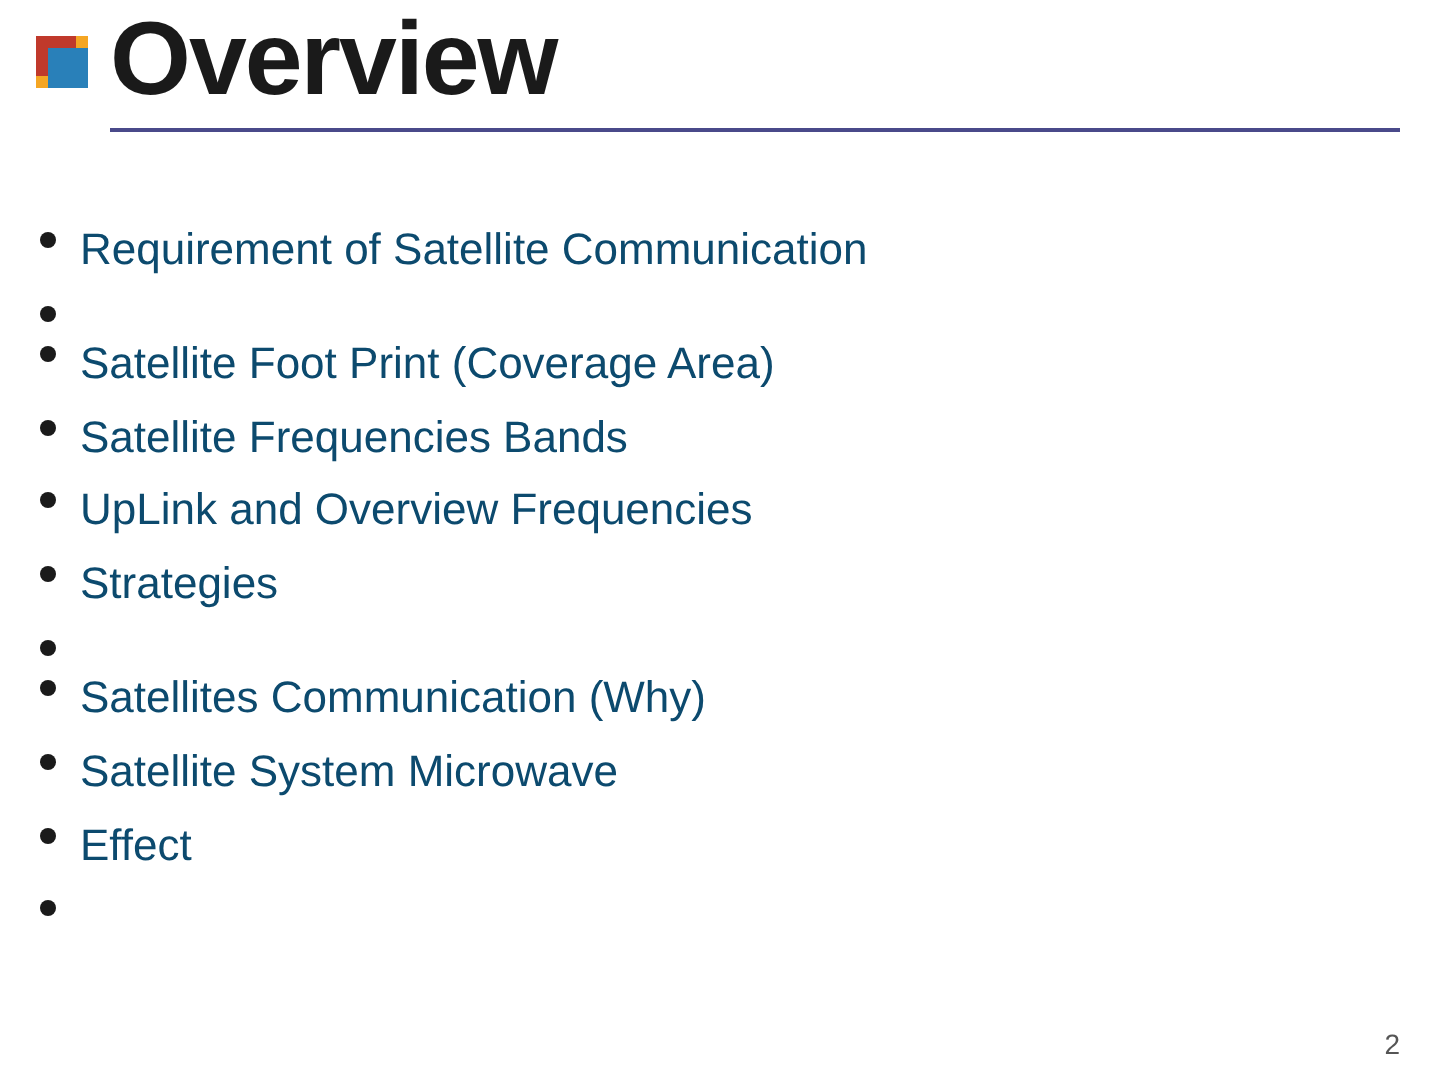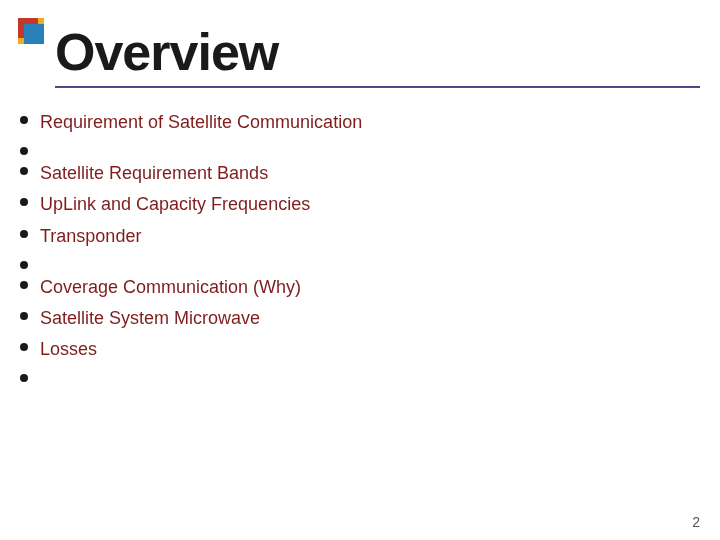--- a/index.html
+++ b/index.html
@@ -56,21 +56,21 @@
       position: absolute;
       top: 6px;
       left: 6px;
       width: 20px;
       height: 20px;
       background: #2980B9;
     }
 
     .title-area {
       position: absolute;
-      top: 22px;
+      top: 0;
       left: 55px;
       right: 20px;
     }
 
     .title-text {
       font-size: 52px;
       font-weight: bold;
       color: #1a1a1a;
       letter-spacing: -1px;
     }
@@ -92,22 +92,22 @@
 
     .bullet-list {
       list-style: none;
       padding: 0;
     }
 
     .bullet-list li {
       display: flex;
       align-items: flex-start;
       margin-bottom: 6px;
-      font-size: 18px;
-      color: #7f1d1d;
+      font-size: 22px;
+      color: #0c4a6e;
       line-height: 1.4;
     }
 
     .bullet-dot {
       display: inline-block;
       width: 8px;
       height: 8px;
       background: #1a1a1a;
       border-radius: 50%;
       margin-right: 12px;
@@ -143,44 +143,48 @@
     <ul class="bullet-list">
     <li>
           <span class="bullet-dot"></span>
           <span>Requirement of Satellite Communication</span>
         </li>
         <li>
           <span class="bullet-dot"></span>
         </li>
         <li>
           <span class="bullet-dot"></span>
-          <span>Satellite Requirement Bands</span>
+          <span>Satellite Foot Print (Coverage Area)</span>
         </li>
         <li>
           <span class="bullet-dot"></span>
-          <span>UpLink and Capacity Frequencies</span>
+          <span>Satellite Frequencies Bands</span>
         </li>
         <li>
           <span class="bullet-dot"></span>
-          <span>Transponder</span>
+          <span>UpLink and Overview Frequencies</span>
+        </li>
+        <li>
+          <span class="bullet-dot"></span>
+          <span>Strategies</span>
         </li>
         <li>
           <span class="bullet-dot"></span>
         </li>
         <li>
           <span class="bullet-dot"></span>
-          <span>Coverage Communication (Why)</span>
+          <span>Satellites Communication (Why)</span>
         </li>
         <li>
           <span class="bullet-dot"></span>
           <span>Satellite System Microwave</span>
         </li>
         <li>
           <span class="bullet-dot"></span>
-          <span>Losses</span>
+          <span>Effect</span>
         </li>
         <li>
           <span class="bullet-dot"></span>
         </li>
       </ul>
   </div>
 
   <div class="page-number">2</div>
 
 </div>

